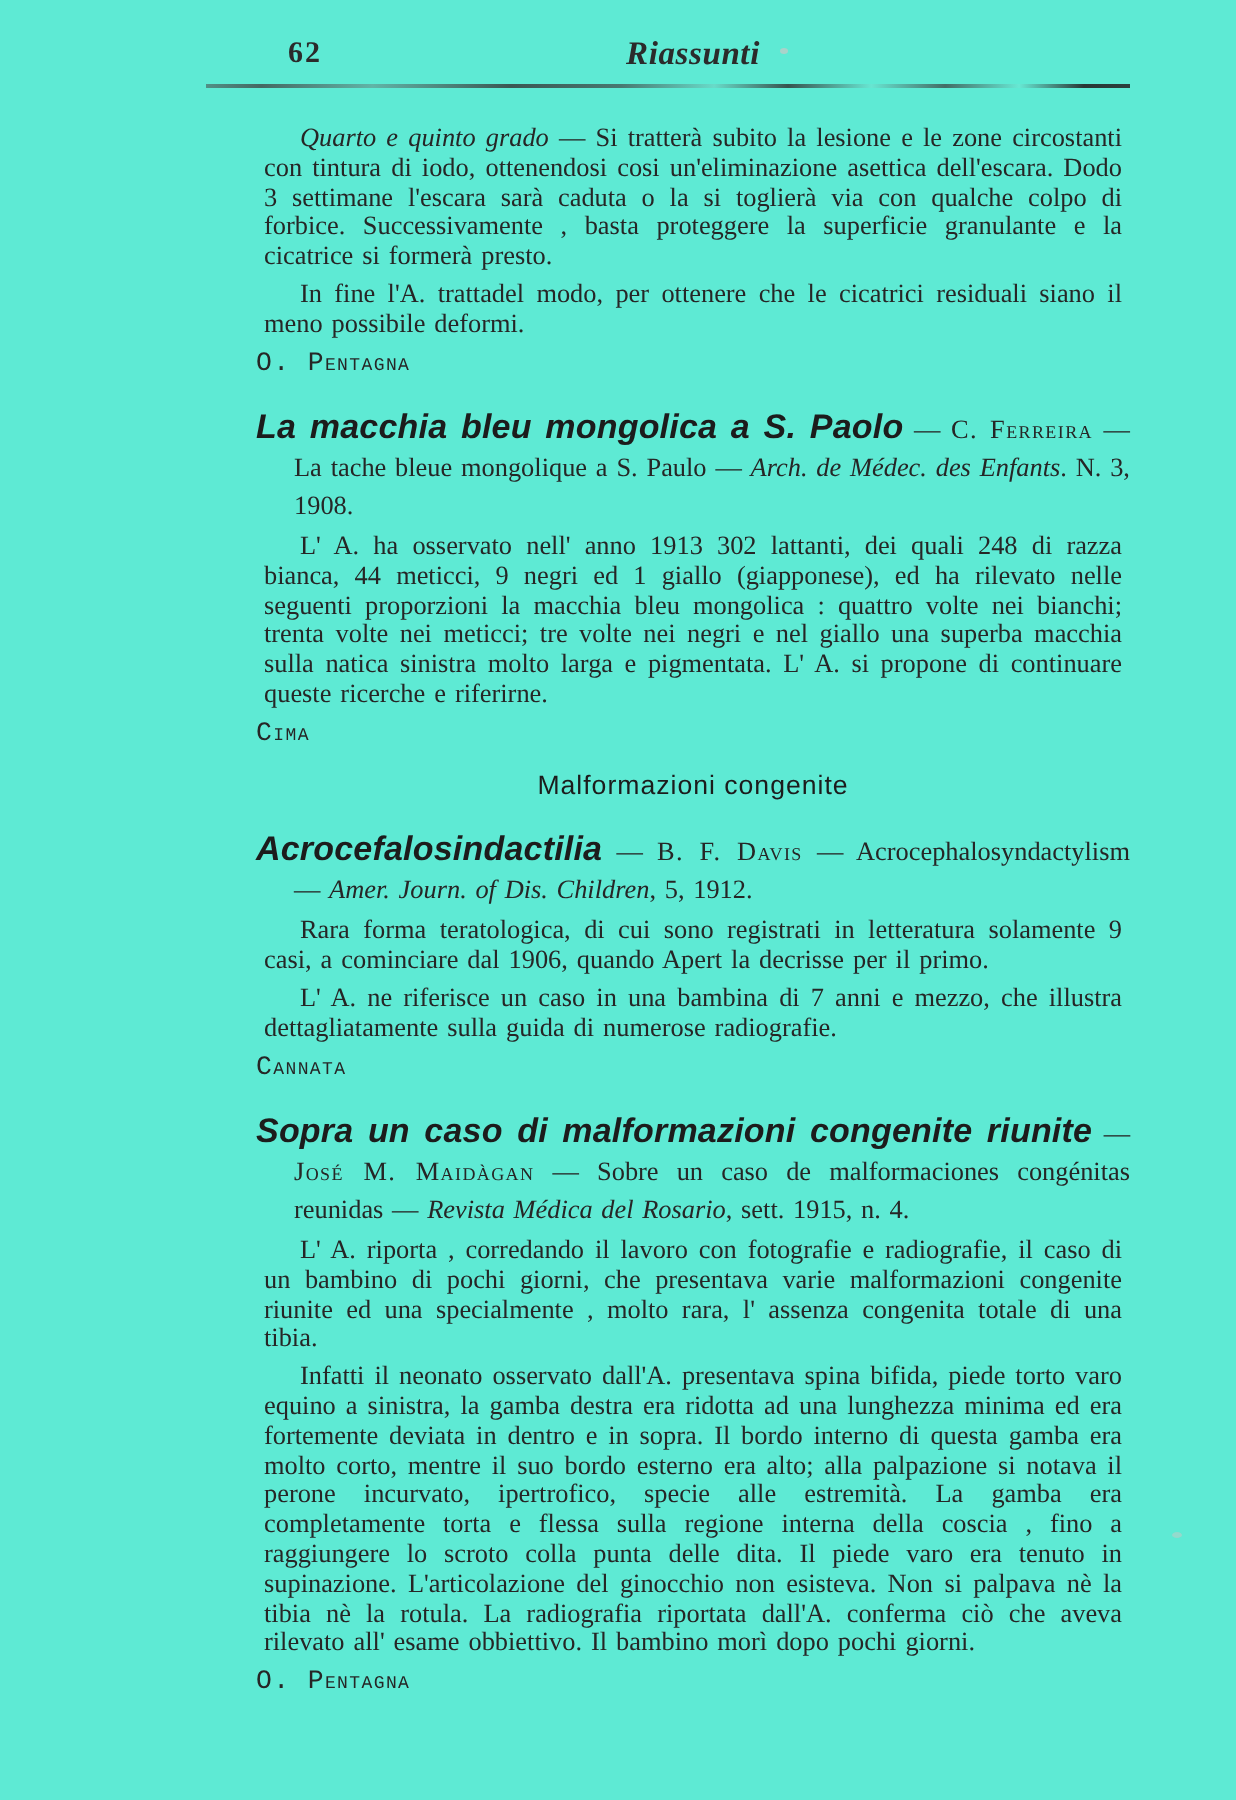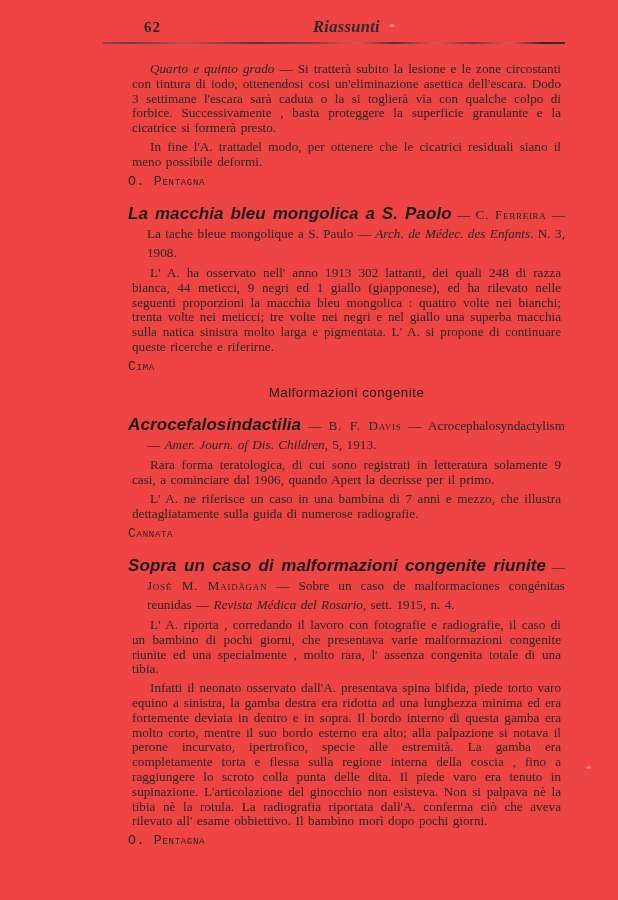--- a/index.html
+++ b/index.html
@@ -1,20 +1,20 @@
 <!DOCTYPE html>
 <html><head>
 <meta charset="utf-8">
 <style>
   html, body { margin:0; padding:0; }
   .page {
     position: relative;
     width: 618px;
     height: 900px;
-    background: #ef4444;
+    background: #5eead4;
     overflow: hidden;
     color: #262626;
     font-family: "Liberation Serif", serif;
   }
   .content {
     position: absolute;
     left: 128px;
     top: 16px;
     width: 437px;
   }
@@ -126,21 +126,21 @@
 
     <section>
       <p class="entry-head"><b class="etitle">La macchia bleu mongolica a S. Paolo</b><span> — </span><span class="sc">C. Ferreira</span><span> — </span><span>La tache bleue mongolique a S. Paulo</span><span> — </span><i>Arch. de Médec. des Enfants</i><span>. N. 3, 1908.</span></p>
       <p class="body-para indent">L' A. ha osservato nell' anno 1913 302 lattanti, dei quali 248 di razza bianca, 44 meticci, 9 negri ed 1 giallo (giapponese), ed ha rilevato nelle seguenti proporzioni la macchia bleu mongolica : quattro volte nei bianchi; trenta volte nei meticci; tre volte nei negri e nel giallo una superba macchia sulla natica sinistra molto larga e pigmentata. L' A. si propone di continuare queste ricerche e riferirne.</p>
       <p class="sig"><span class="sc">Cima</span></p>
     </section>
 
     <h2 class="section-heading">Malformazioni congenite</h2>
 
     <section>
-      <p class="entry-head"><b class="etitle">Acrocefalosindactilia</b><span> — </span><span class="sc">B. F. Davis</span><span> — </span><span>Acrocephalosyndactylism</span><span> — </span><i>Amer. Journ. of Dis. Children</i><span>, 5, 1913.</span></p>
+      <p class="entry-head"><b class="etitle">Acrocefalosindactilia</b><span> — </span><span class="sc">B. F. Davis</span><span> — </span><span>Acrocephalosyndactylism</span><span> — </span><i>Amer. Journ. of Dis. Children</i><span>, 5, 1912.</span></p>
       <p class="body-para indent">Rara forma teratologica, di cui sono registrati in letteratura solamente 9 casi, a cominciare dal 1906, quando Apert la decrisse per il primo.</p>
       <p class="body-para indent">L' A. ne riferisce un caso in una bambina di 7 anni e mezzo, che illustra dettagliatamente sulla guida di numerose radiografie.</p>
       <p class="sig"><span class="sc">Cannata</span></p>
     </section>
 
     <section>
       <p class="entry-head"><b class="etitle">Sopra un caso di malformazioni congenite riunite</b><span> — </span><span class="sc">José M. Maidàgan</span><span> — </span><span>Sobre un caso de malformaciones congénitas reunidas</span><span> — </span><i>Revista Médica del Rosario</i><span>, sett. 1915, n. 4.</span></p>
       <p class="body-para indent">L' A. riporta , corredando il lavoro con fotografie e radiografie, il caso di un bambino di pochi giorni, che presentava varie malformazioni congenite riunite ed una specialmente , molto rara, l' assenza congenita totale di una tibia.</p>
       <p class="body-para indent">Infatti il neonato osservato dall'A. presentava spina bifida, piede torto varo equino a sinistra, la gamba destra era ridotta ad una lunghezza minima ed era fortemente deviata in dentro e in sopra. Il bordo interno di questa gamba era molto corto, mentre il suo bordo esterno era alto; alla palpazione si notava il perone incurvato, ipertrofico, specie alle estremità. La gamba era completamente torta e flessa sulla regione interna della coscia , fino a raggiungere lo scroto colla punta delle dita. Il piede varo era tenuto in supinazione. L'articolazione del ginocchio non esisteva. Non si palpava nè la tibia nè la rotula. La radiografia riportata dall'A. conferma ciò che aveva rilevato all' esame obbiettivo. Il bambino morì dopo pochi giorni.</p>
       <p class="sig"><span class="sc">O. Pentagna</span></p>

